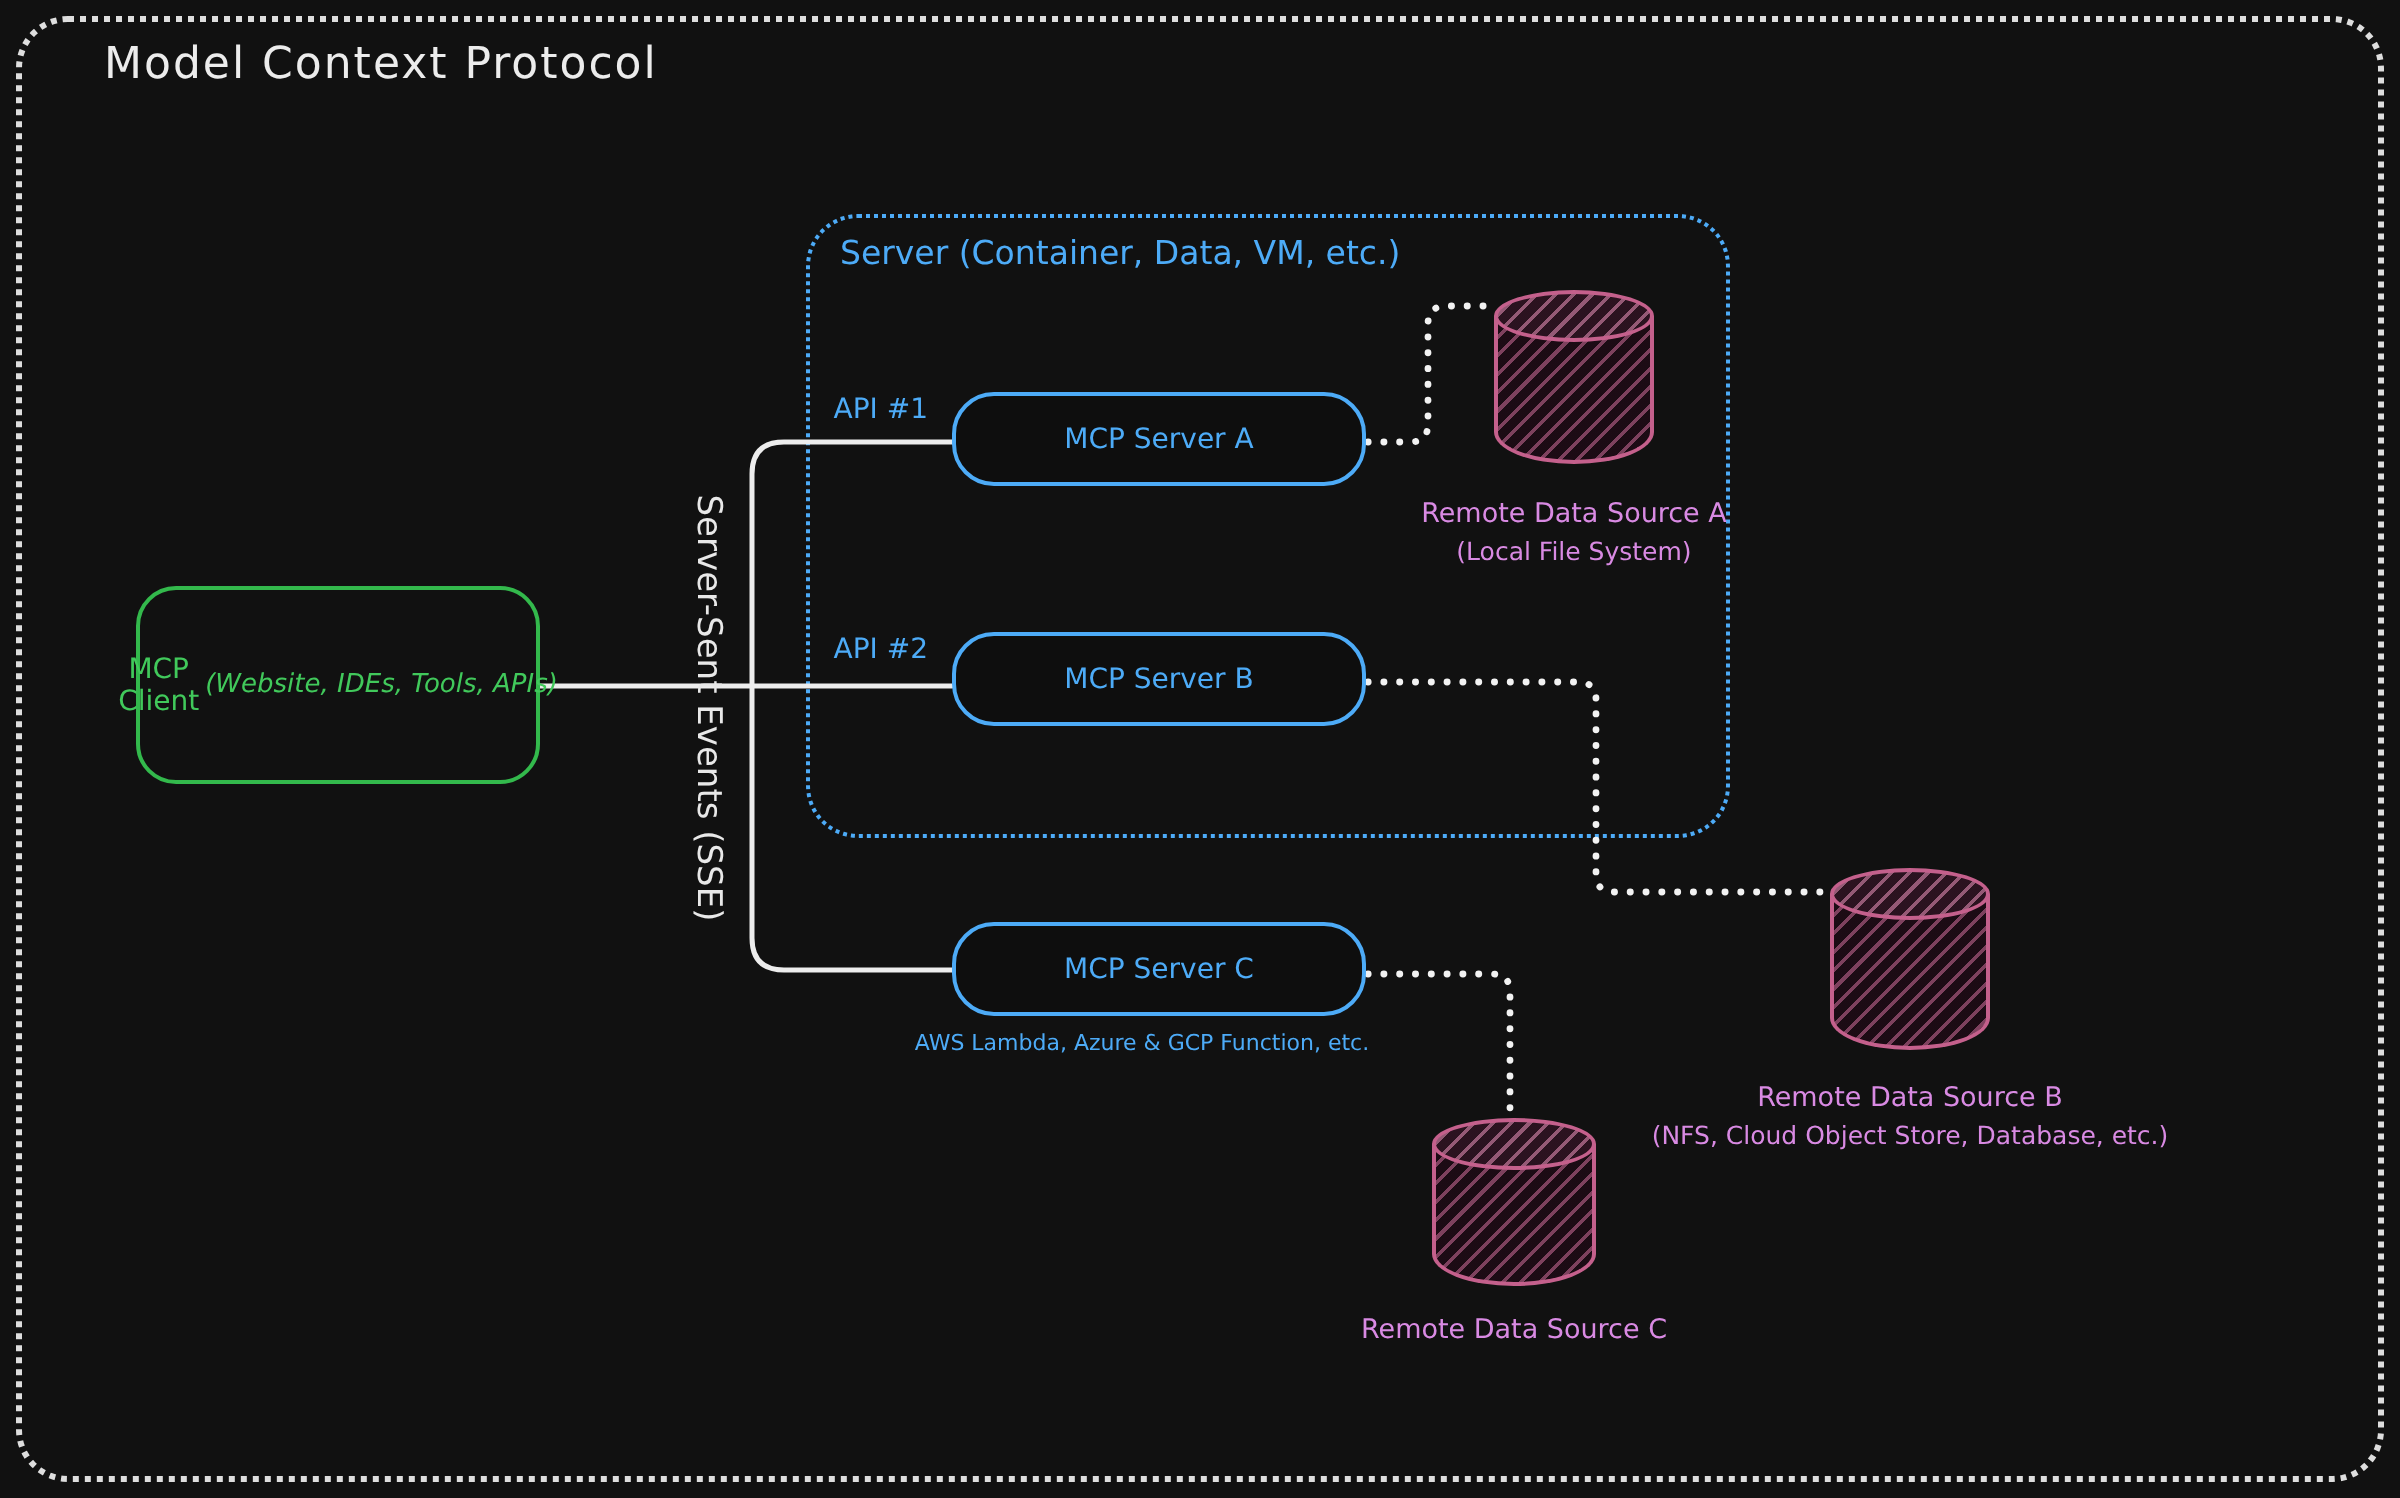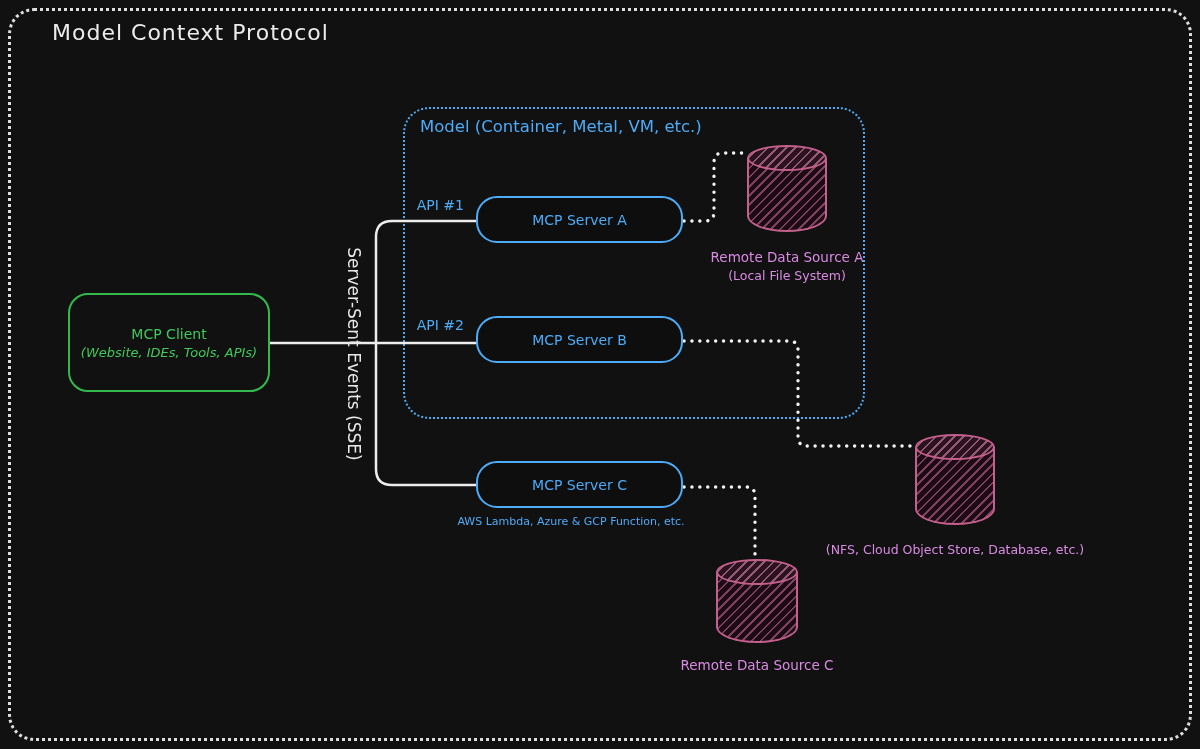--- a/index.html
+++ b/index.html
@@ -26,21 +26,21 @@
     font-size:22px; letter-spacing:1px;
     color: var(--ink, #ececec);
     z-index:2; white-space:nowrap;
   }
 
   
   .client-node {
     left:68px; top:293px; width:202px; height:99px;
     border:2.5px solid var(--green-border, #33b94c);
     border-radius:20px;
-    display:flex; flex-direction:column; align-items:center; justify-content:center;
+    display:flex; flex-direction:row; align-items:center; justify-content:center;
     gap:3px;
     color: var(--green, #41c95b);
     z-index:2; text-align:center;
   }
   .client-node .line1 { font-size:14px; }
   .client-node .line2 { font-size:13px; white-space:nowrap;font-style:italic; }
 
   
   .server-container {
     left:403px; top:107px; width:462px; height:312px;
@@ -151,21 +151,21 @@
 </svg>
 
 <div class="abs client-node">
   <div class="line1">MCP Client</div>
   <div class="line2">(Website, IDEs, Tools, APIs)</div>
 </div>
 
 <div class="abs sse-label">Server-Sent Events (SSE)</div>
 
 <div class="abs server-container"></div>
-<div class="abs container-title">Model (Container, Metal, VM, etc.)</div>
+<div class="abs container-title">Server (Container, Data, VM, etc.)</div>
 
 <div class="abs api-label api-1">API #1</div>
 <div class="abs api-label api-2">API #2</div>
 
 <div class="abs server-node server-a">
   <span>MCP Server A</span>
 </div>
 <div class="abs server-node server-b">
   <span>MCP Server B</span>
 </div>
@@ -185,17 +185,18 @@
 <div class="abs cylinder cyl-c">
   <div class="cyl-body"></div>
   <div class="cyl-top"></div>
 </div>
 
 <div class="abs ds-label ds-a">
   <div class="l1">Remote Data Source A</div>
   <div class="l2">(Local File System)</div>
 </div>
 <div class="abs ds-label ds-b">
+  <div class="l1">Remote Data Source B</div>
   <div class="l2">(NFS, Cloud Object Store, Database, etc.)</div>
 </div>
 <div class="abs ds-label ds-c">
   <div class="l1">Remote Data Source C</div>
 </div>
 
 </body></html>

